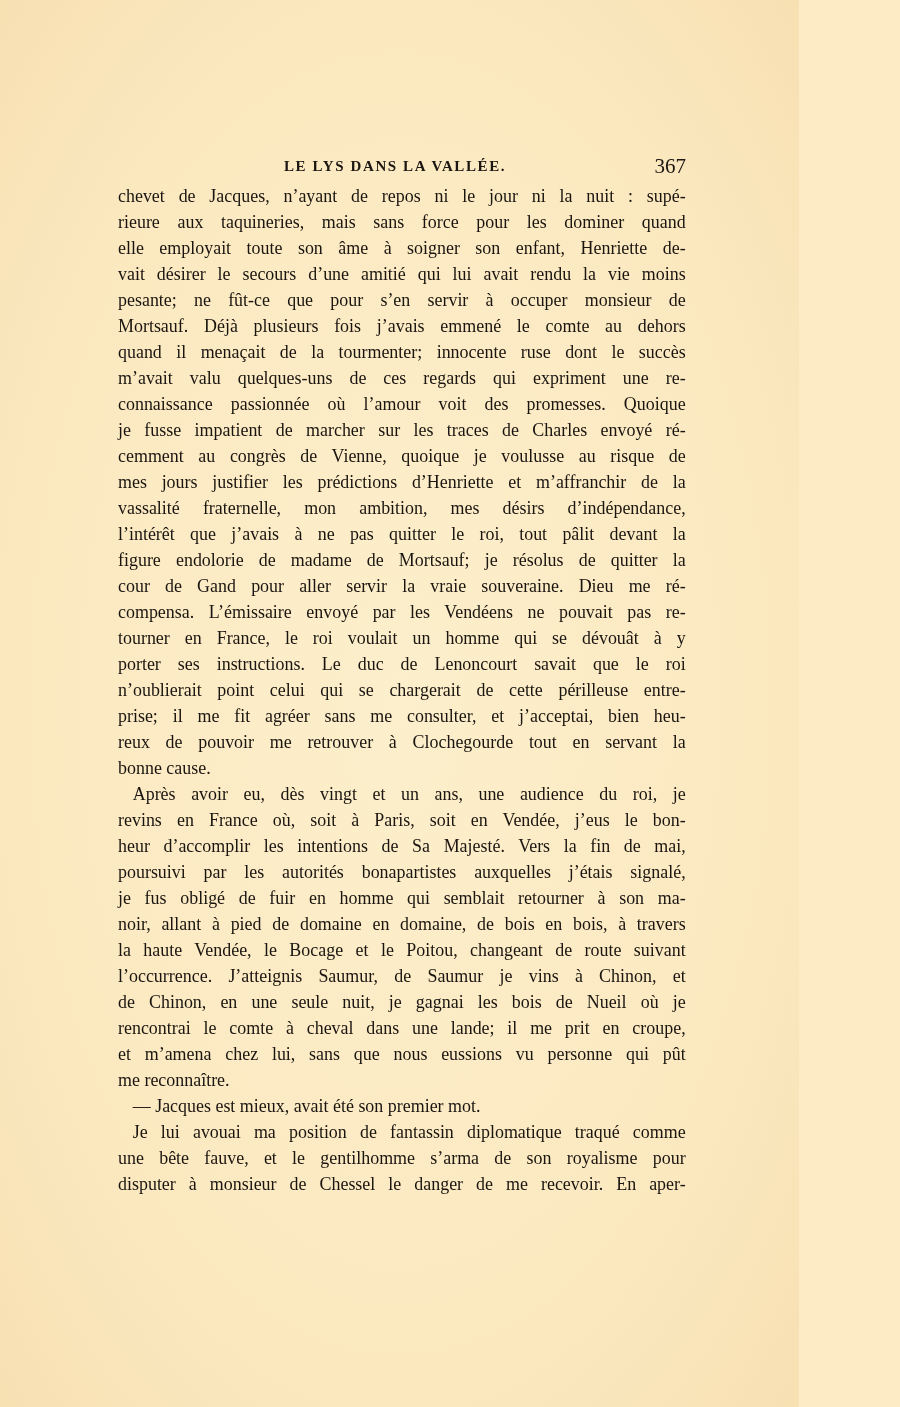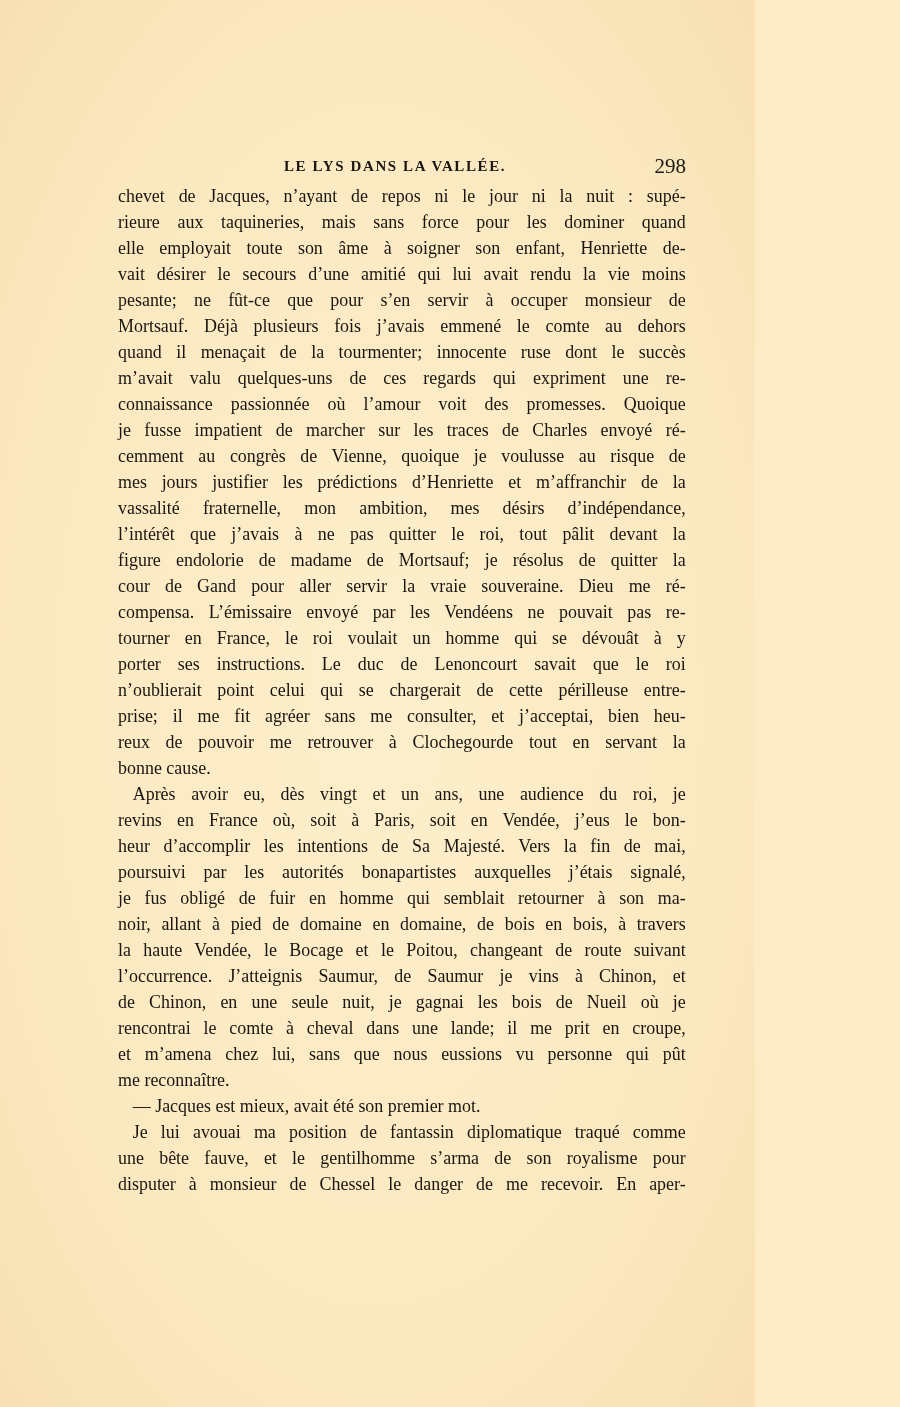--- a/index.html
+++ b/index.html
@@ -4,20 +4,21 @@
 <style>
   html, body { margin: 0; padding: 0; }
   body {
     width: 900px; height: 1407px;
     background: #fcebc4;
     position: relative; overflow: hidden;
   }
   .page {
     position: absolute; left: 0; top: 0; width: 755px; height: 1407px;
     background: radial-gradient(ellipse at 50% 50%, #fdefcc 0%, #fbe8bf 70%, #f7e0b2 100%);
+    padding-left: 44px;
   }
   .header {
     position: absolute; top: 154px; left: 118px; width: 568px; height: 26px;
     font-family: "Liberation Serif", serif; color: #1c1712;
   }
   .running-title {
     position: absolute; left: 166px; top: 4px;
     font-size: 15px; font-weight: bold; letter-spacing: 1.6px;
   }
   .page-number {
@@ -37,21 +38,21 @@
   }
   .line.last { text-align-last: left; }
   .line.indent { padding-left: 16px; }
 </style>
 </head>
 <body>
 
 <div class="page">
   <div class="header">
     <span class="running-title">LE LYS DANS LA VALLÉE.</span>
-    <span class="page-number">298</span>
+    <span class="page-number">367</span>
   </div>
 
   <div class="text">
     <div class="text-inner">
       <span class="line">chevet de Jacques, n’ayant de repos ni le jour ni la nuit : supé-</span>
       <span class="line">rieure aux taquineries, mais sans force pour les dominer quand</span>
       <span class="line">elle employait toute son âme à soigner son enfant, Henriette de-</span>
       <span class="line">vait désirer le secours d’une amitié qui lui avait rendu la vie moins</span>
       <span class="line">pesante; ne fût-ce que pour s’en servir à occuper monsieur de</span>
       <span class="line">Mortsauf. Déjà plusieurs fois j’avais emmené le comte au dehors</span>

